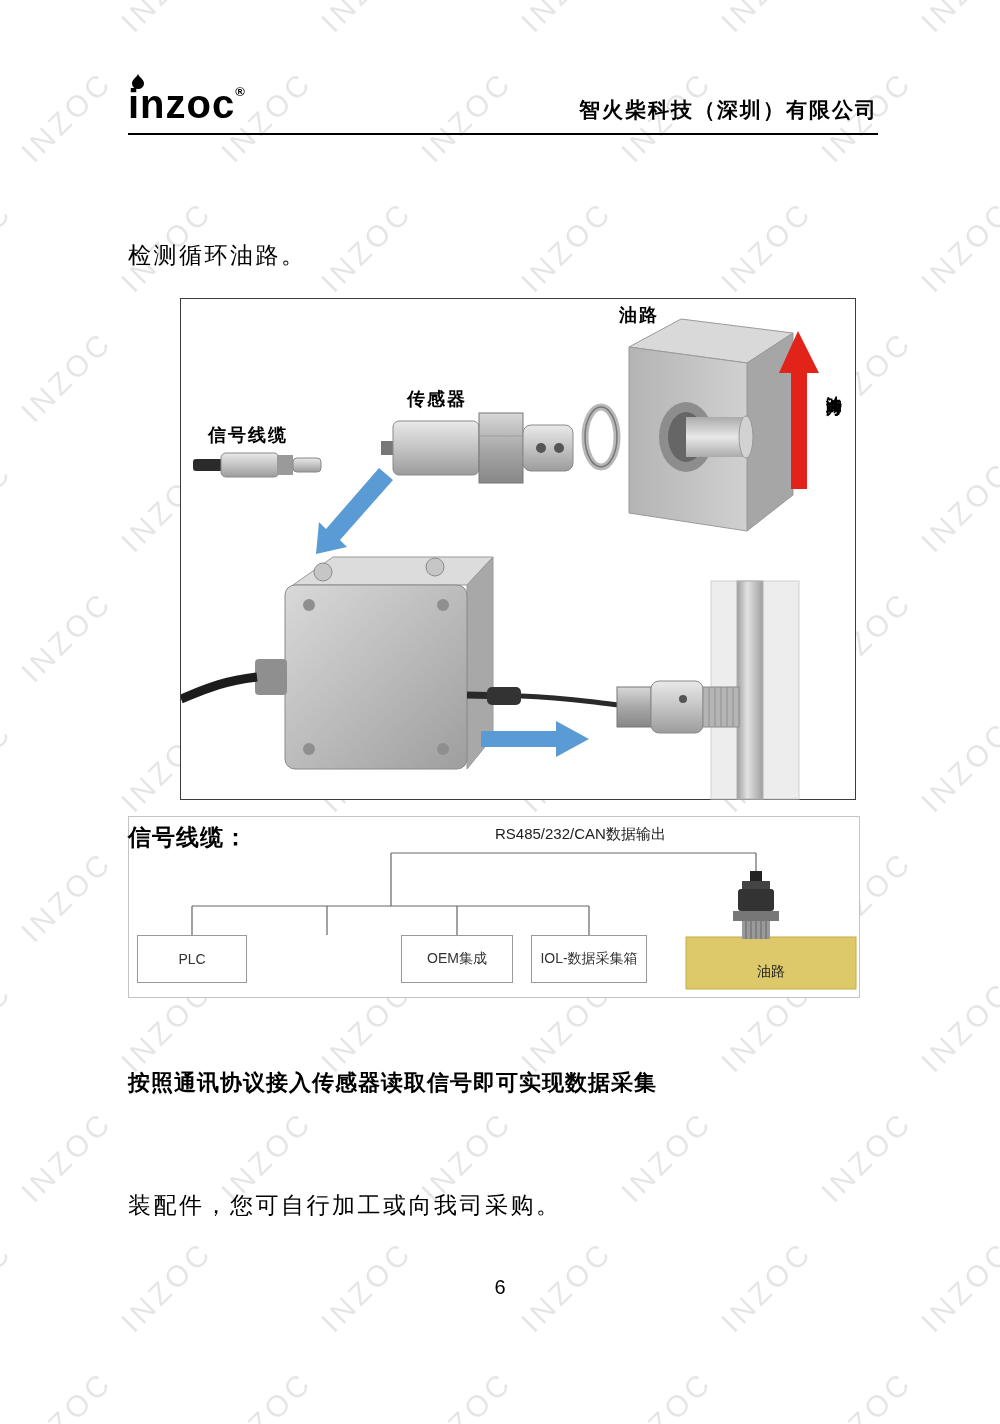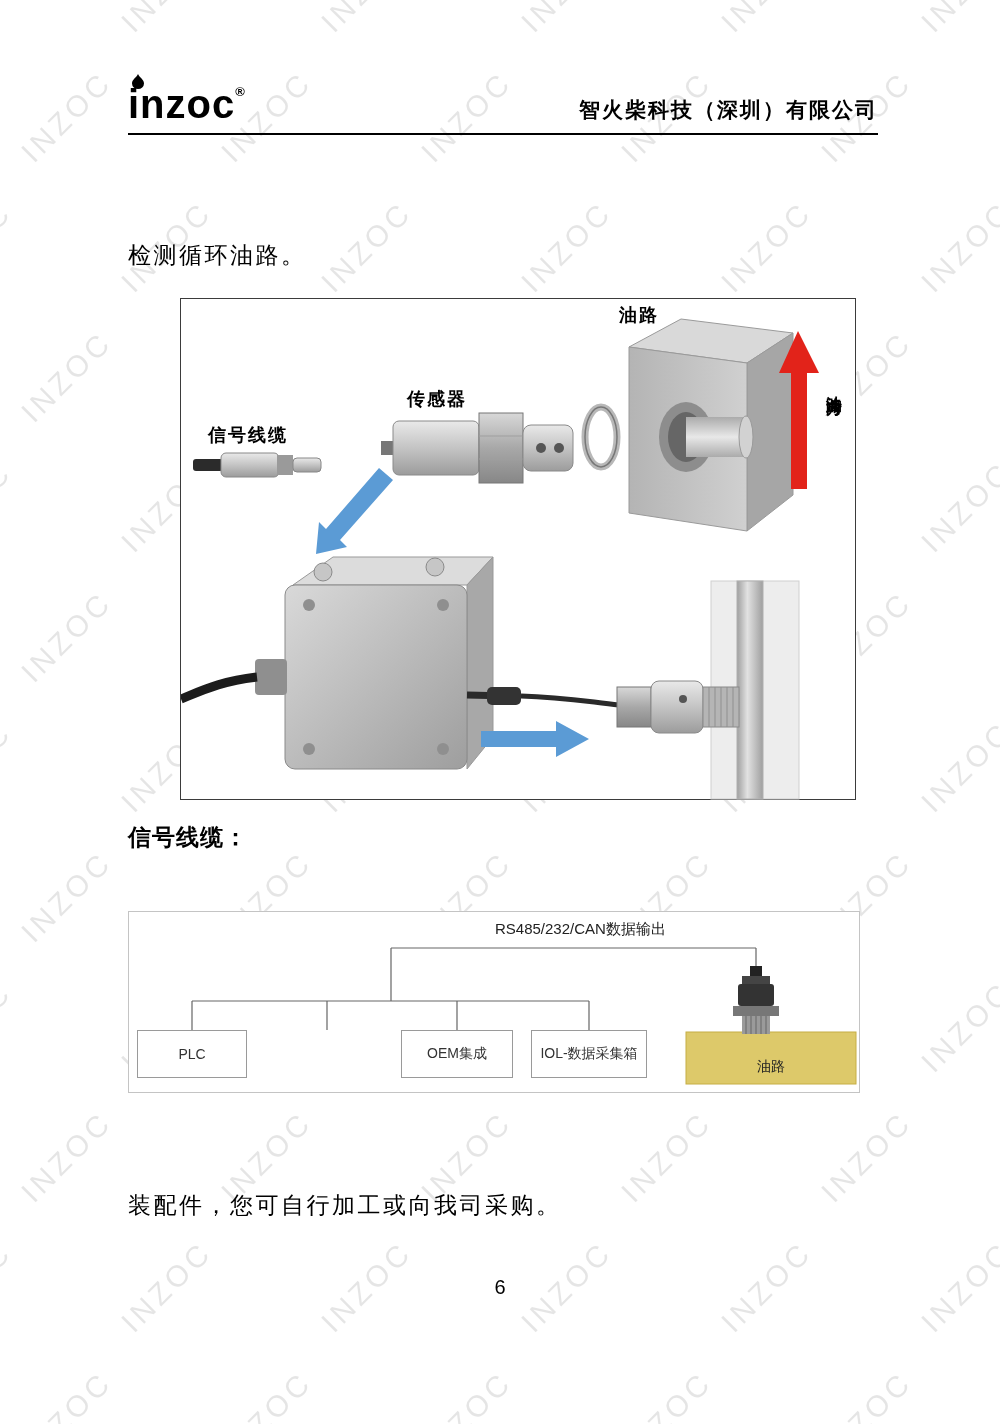--- a/index.html
+++ b/index.html
@@ -34,21 +34,21 @@
   .pageno { left:0; top:1276px; width:1000px; text-align:center; font-size:20px; }
 
   
   .fig1 { left:180px; top:298px; width:676px; height:502px;
           border:1px solid #3b3b3b; background:#fff; z-index:1; }
   .fig1 svg { position:absolute; inset:0; }
   .f1lbl { position:absolute; z-index:3; font-size:18px; font-weight:700; letter-spacing:2px; }
   .vert { writing-mode:vertical-rl; text-orientation:upright; letter-spacing:1px; font-size:16px; }
 
   
-  .fig2 { left:128px; top:911px; width:732px; height:182px;
+  .fig2 { left:128px; top:816px; width:732px; height:182px;
           border:1px solid #c4c4c4; background:#fff; z-index:1; }
   .fig2 svg { position:absolute; inset:0; }
   .f2bus { position:absolute; left:366px; top:8px; font-size:15px; color:#222; z-index:3; }
   .f2node { position:absolute; top:118px; height:48px; border:1px solid #9a9a9a; background:#fff;
             display:flex; align-items:center; justify-content:center;
             font-size:14px; color:#333; z-index:3; }
   .f2oil { position:absolute; left:602px; top:146px; width:80px; text-align:center;
            font-size:14px; color:#222; z-index:3; }
 </style>
 </head>
@@ -262,16 +262,17 @@
       </g>
     </svg>
 
     <div class="f2bus">RS485/232/CAN数据输出</div>
     <div class="f2node" style="left:8px;   width:110px;">PLC</div>
     <div class="f2node" style="left:272px; width:112px;">OEM集成</div>
     <div class="f2node" style="left:402px; width:116px;">IOL-数据采集箱</div>
     <div class="f2oil">油路</div>
   </div>
 
+  <div class="abs boldnote">按照通讯协议接入传感器读取信号即可实现数据采集</div>
   <div class="abs para r2">装配件，您可自行加工或向我司采购。</div>
 
   <div class="abs pageno">6</div>
 </div>
 
 </body></html>

